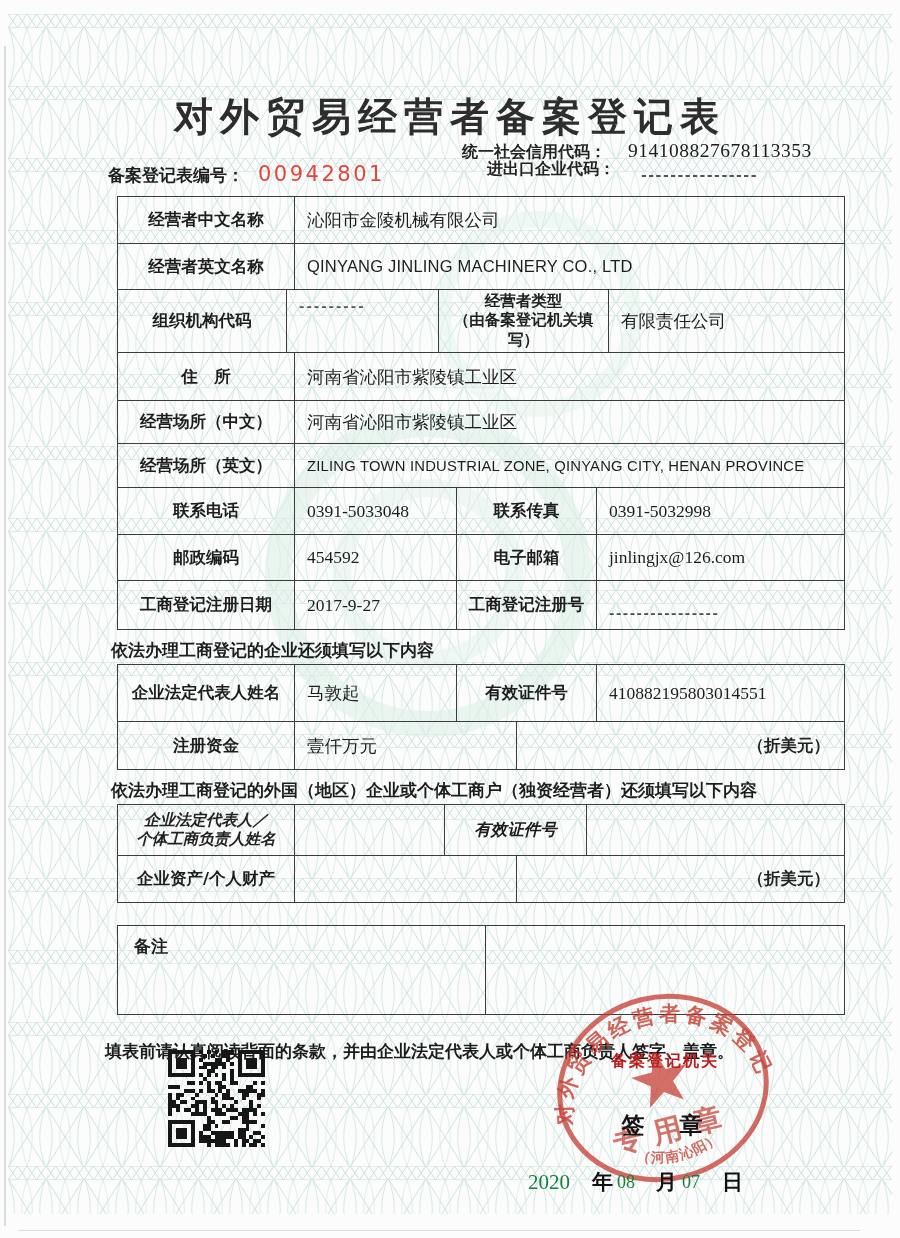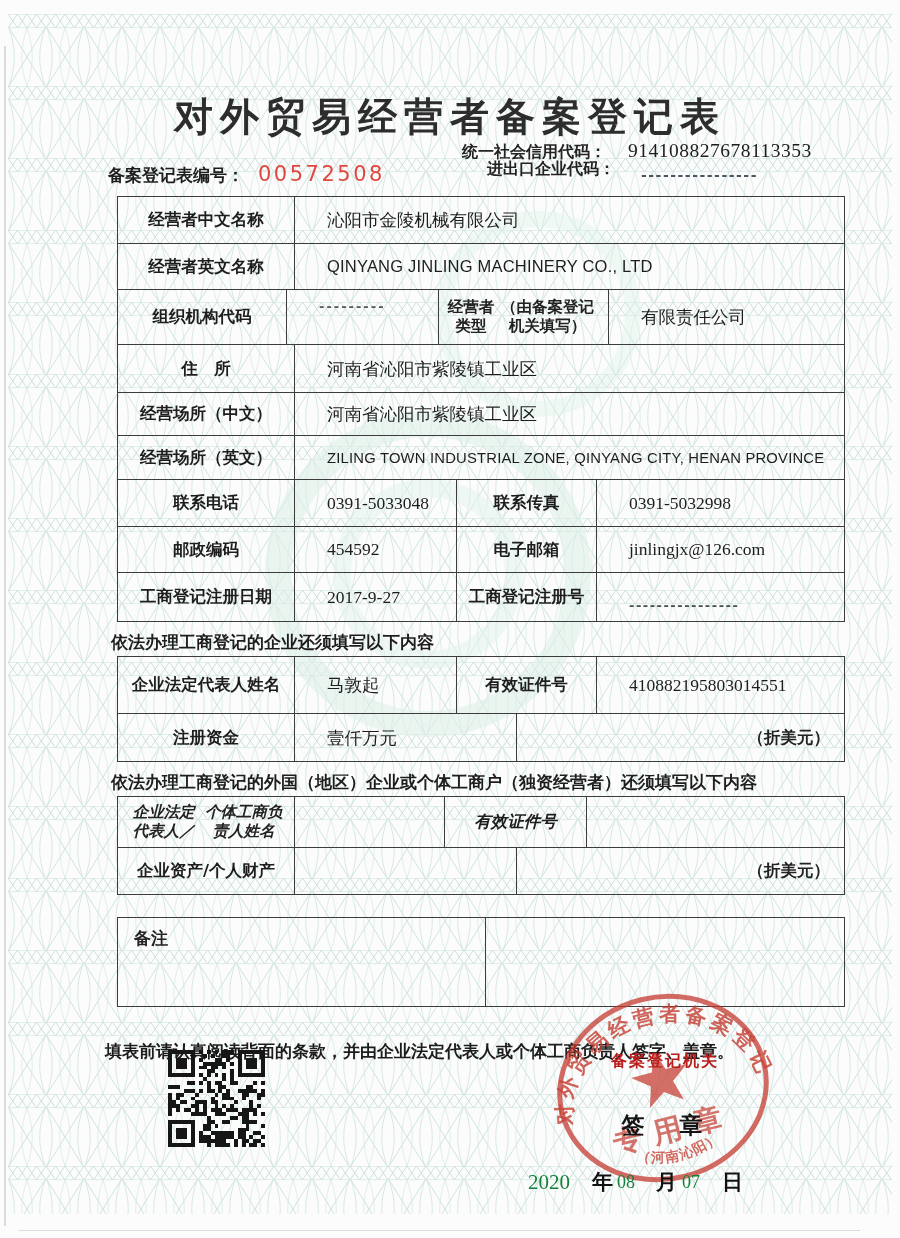--- a/index.html
+++ b/index.html
@@ -29,27 +29,27 @@
     font-size:19.5px;letter-spacing:0.5px;color:#1c1c1c;}
   .code-dashes{margin-left:26px;font-size:14px;letter-spacing:1.5px;color:#4b5560;font-weight:700;position:relative;top:6px;}
   
   .sheet{left:117px;top:196px;width:728px;}
   .tbl{border:1.6px solid #3c3c3c;background:transparent;}
   .row{display:grid;border-top:1.4px solid #3c3c3c;}
   .row:first-child{border-top:none;}
   .cell{display:flex;align-items:center;border-left:1.4px solid #3c3c3c;padding:2px 8px;min-width:0;}
   .cell:first-child{border-left:none;}
   .lbl{justify-content:center;text-align:center;font-weight:600;font-size:16.5px;color:#1d1d1d;line-height:1.2;}
-  .val{padding-left:32px;font-size:17.5px;color:#1d1d1d;}
+  .val{padding-left:12px;font-size:17.5px;color:#1d1d1d;}
   .serif{font-family:"Liberation Serif","DejaVu Serif",serif;font-size:17.5px;}
   .en{font-family:"Liberation Sans","DejaVu Sans",sans-serif;font-size:16.5px;letter-spacing:0.2px;}
   .en.small{font-size:14.8px;}
   .dashes-top{align-items:flex-start;padding-top:9px;font-size:13px;letter-spacing:2px;color:#515a58;font-weight:700;}
   .dashes-bottom{align-items:flex-end;padding-bottom:8px;font-size:13px;letter-spacing:1.5px;color:#45504e;font-weight:700;}
-  .two-line{flex-direction:row;justify-content:center;}
+  .two-line{flex-direction:column;justify-content:center;}
   .two-line span{display:block;font-weight:600;font-size:15.5px;line-height:1.25;text-align:center;}
   .note-cell{justify-content:flex-end;padding-right:14px;font-size:16.5px;font-weight:600;}
   .g2{grid-template-columns:176px 1fr;}
   .g4{grid-template-columns:176px 162px 140px 1fr;}
   .g4b{grid-template-columns:168px 152px 170px 1fr;}
   .g4c{grid-template-columns:176px 150px 142px 1fr;font-style:italic;}
   .g3{grid-template-columns:176px 222px 1fr;}
   .gremark{grid-template-columns:50.5% 1fr;}
   .h42{min-height:42px}.h43{min-height:43px}.h45{min-height:45px}.h46{min-height:46px}
   .h47{min-height:47px}.h48{min-height:48px}.h50{min-height:50px}.h54{min-height:54px}
@@ -88,21 +88,21 @@
   <circle cx="420" cy="560" r="86" stroke="#e2f2ec" stroke-width="18" fill="none" opacity="0.5"></circle>
   <circle cx="530" cy="300" r="95" stroke="#ddf0e9" stroke-width="16" fill="none" opacity="0.35"></circle>
 </svg>
 <div class="edge-left"></div>
 <div class="edge-bottom"></div>
 
 <div class="abs form-title">对外贸易经营者备案登记表</div>
 
 <div class="abs reg-line">
   <span class="reg-label">备案登记表编号：</span>
-  <span class="reg-number">00572508</span>
+  <span class="reg-number">00942801</span>
 </div>
 
 <div class="abs code-block">
   <div class="code-row">
     <span class="code-label">统一社会信用代码：</span>
     <span class="code-value">914108827678113353</span>
   </div>
   <div class="code-row second">
     <span class="code-label">进出口企业代码：</span>
     <span class="code-dashes">----------------</span>

